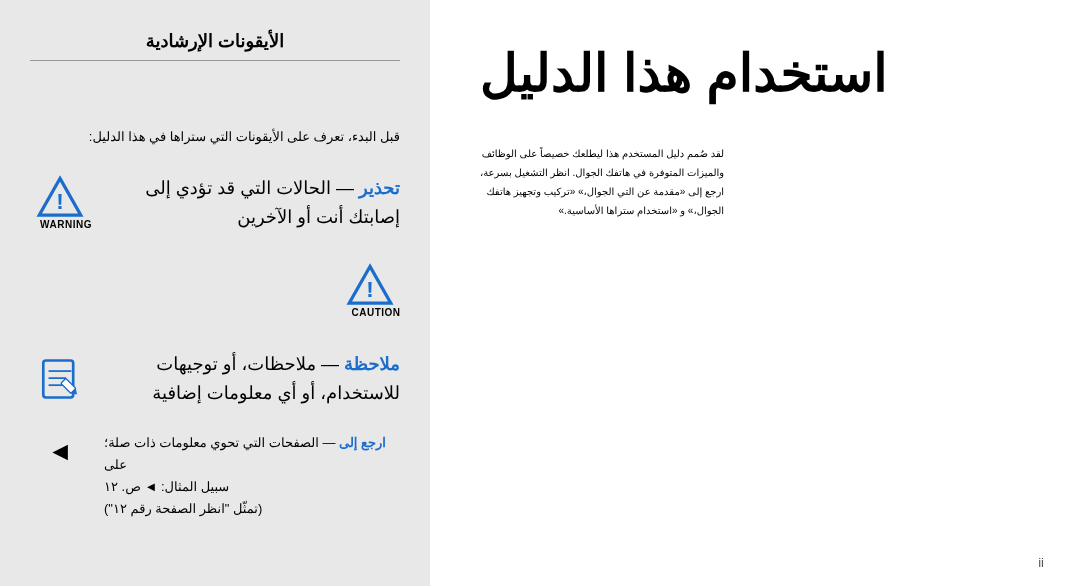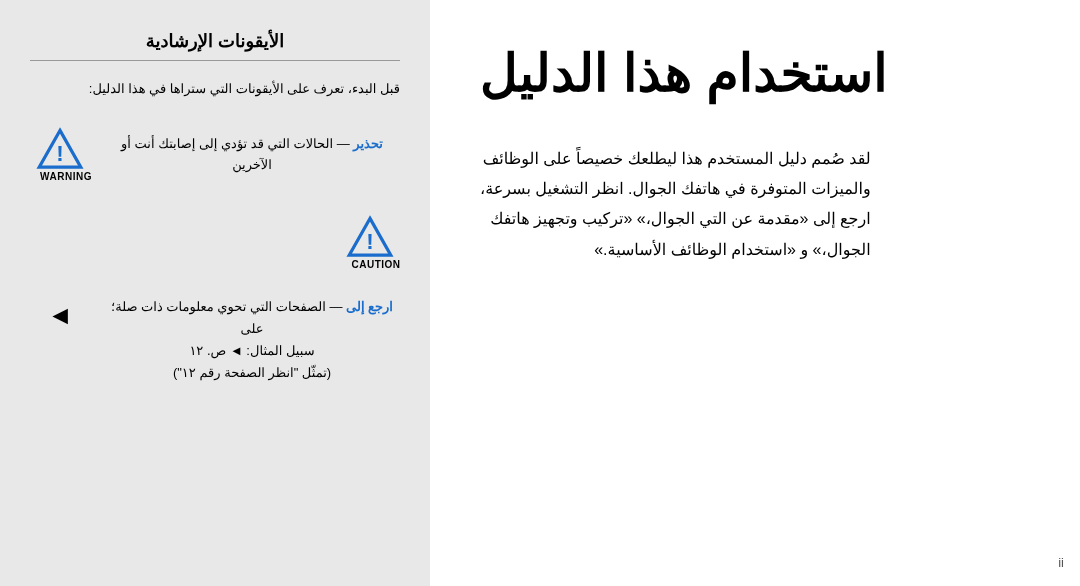--- a/index.html
+++ b/index.html
@@ -36,34 +36,35 @@
       border-top: 1px solid #999;
       margin-bottom: 18px;
     }
 
     .intro-text {
       font-size: 13px;
       color: #000;
       margin-bottom: 20px;
       text-align: right;
       line-height: 1.6;
+      margin-top: 48px;
     }
 
     .icon-item {
       display: flex;
       flex-direction: row;
       align-items: center;
       margin-bottom: 18px;
       gap: 14px;
     }
 
     .icon-item .text-side {
       flex: 1;
-      text-align: center;
-      font-size: 13px;
+      text-align: right;
+      font-size: 18px;
       line-height: 1.6;
       color: #000;
     }
 
     .icon-item .text-side .label-blue {
       color: #1a6dcc;
       font-weight: bold;
     }
 
     .icon-box {
@@ -125,21 +126,21 @@
     .arrow-item {
       display: flex;
       flex-direction: row;
       align-items: flex-start;
       gap: 14px;
       margin-bottom: 10px;
     }
 
     .arrow-item .text-side {
       flex: 1;
-      text-align: center;
+      text-align: left;
       font-size: 13px;
       line-height: 1.7;
       color: #000;
     }
 
     .arrow-item .text-side .label-blue {
       color: #1a6dcc;
       font-weight: bold;
     }
 
@@ -184,32 +185,32 @@
     .main-title {
       font-size: 52px;
       font-weight: bold;
       color: #000;
       margin-bottom: 36px;
       line-height: 1.3;
       text-align: right;
     }
 
     .main-body {
-      font-size: 16px;
+      font-size: 10px;
       color: #000;
       line-height: 1.9;
       text-align: right;
       max-width: 540px;
       margin-right: 0;
     }
 
     .page-num-right {
       position: absolute;
       bottom: 16px;
-      right: 16px;
+      right: 36px;
       font-size: 13px;
       color: #555;
       direction: ltr;
     }
   </style>
 </head>
 <body>
 
 <div class="left-panel">
   <div class="left-panel-title">الأيقونات الإرشادية</div>
@@ -234,20 +235,41 @@
   <div class="icon-item">
     <div class="icon-box caution-icon-wrap">
       <svg class="triangle-icon" viewBox="0 0 60 52" xmlns="http://www.w3.org/2000/svg">
         <polygon points="30,4 56,50 4,50" fill="none" stroke="#1a6dcc" stroke-width="4"></polygon>
         <text x="30" y="42" font-size="28" font-weight="bold" fill="#1a6dcc" text-anchor="middle" font-family="Arial">!</text>
       </svg>
       <div class="icon-label">CAUTION</div>
     </div>
   </div>
 
+  <div class="icon-item">
+    <div class="text-side">
+      <span class="label-blue">ملاحظة</span>
+      <span>—</span>
+      <span> ملاحظات، أو توجيهات للاستخدام، أو أي معلومات إضافية</span>
+    </div>
+    <div class="icon-box note-icon-wrap">
+
+      <svg class="note-svg" viewBox="0 0 50 50" xmlns="http://www.w3.org/2000/svg">
+        <rect x="6" y="4" width="34" height="42" rx="3" ry="3" fill="none" stroke="#1a6dcc" stroke-width="3"></rect>
+        <line x1="12" y1="16" x2="38" y2="16" stroke="#1a6dcc" stroke-width="2"></line>
+        <line x1="12" y1="24" x2="32" y2="24" stroke="#1a6dcc" stroke-width="2"></line>
+        <line x1="12" y1="32" x2="28" y2="32" stroke="#1a6dcc" stroke-width="2"></line>
+
+        <g transform="translate(26, 30) rotate(-45)">
+          <rect x="0" y="0" width="8" height="16" rx="1" fill="#fff" stroke="#1a6dcc" stroke-width="1.5"></rect>
+          <polygon points="0,16 8,16 4,22" fill="#1a6dcc"></polygon>
+        </g>
+      </svg>
+    </div>
+  </div>
 
   <div class="arrow-item">
     <div class="text-side">
       <span class="label-blue">ارجع إلى</span>
       <span>—</span>
       <span> الصفحات التي تحوي معلومات ذات صلة؛ على<br>سبيل المثال: ◄ ص. ١٢<br>(تمثّل "انظر الصفحة رقم ١٢")</span>
     </div>
     <div class="arrow-box">
       <span class="black-arrow">◄</span>
     </div>
@@ -255,16 +277,16 @@
 
   <div class="page-num-left"></div>
 </div>
 
 <div class="right-panel">
   <div class="main-title">استخدام هذا الدليل</div>
   <div class="main-body">
     <span>لقد صُمم دليل المستخدم هذا ليطلعك خصيصاً على الوظائف</span><br>
     <span>والميزات المتوفرة في هاتفك الجوال. انظر التشغيل بسرعة،</span><br>
     <span>ارجع إلى «مقدمة عن التي الجوال،» «تركيب وتجهيز هاتفك</span><br>
-    <span>الجوال،» و «استخدام الوظائف الأساسية.»</span>
+    <span>الجوال،» و «استخدام ستراها الأساسية.»</span>
   </div>
   <div class="page-num-right">ii</div>
 </div>
 
 </body></html>

